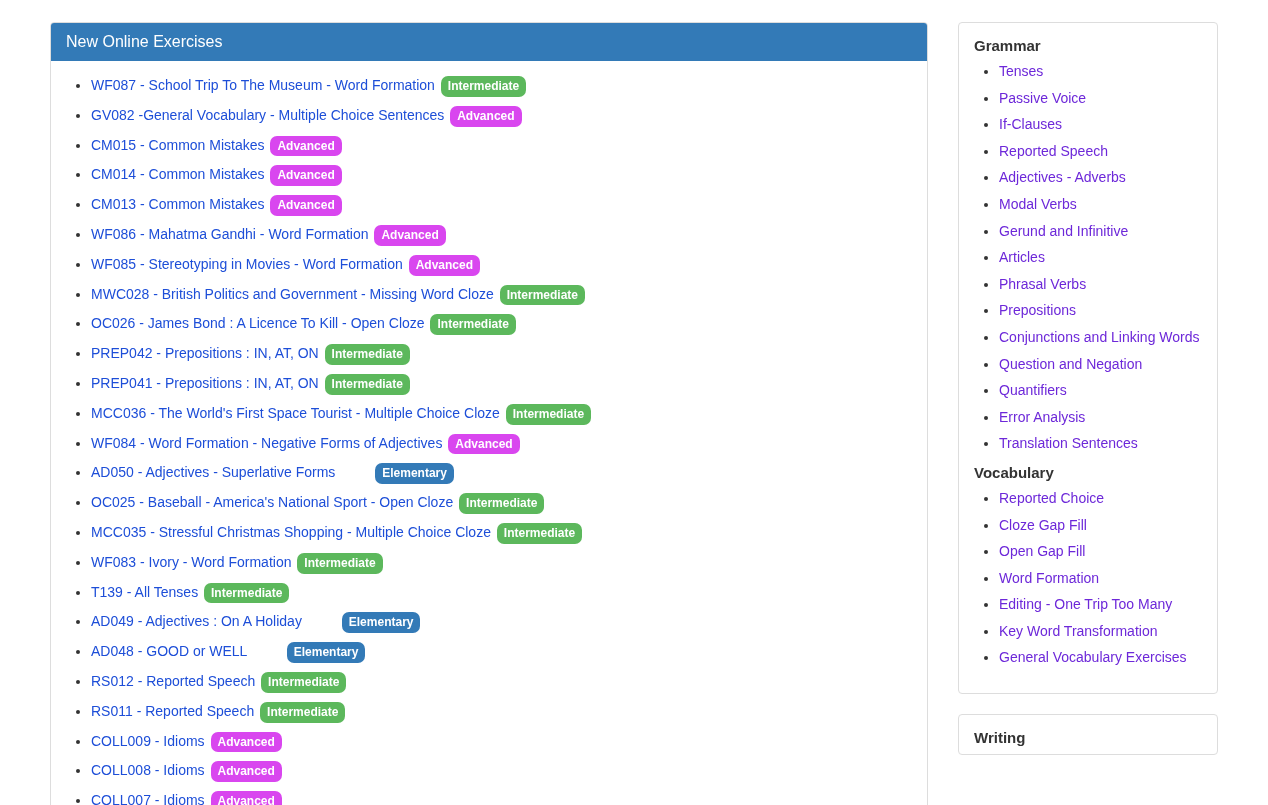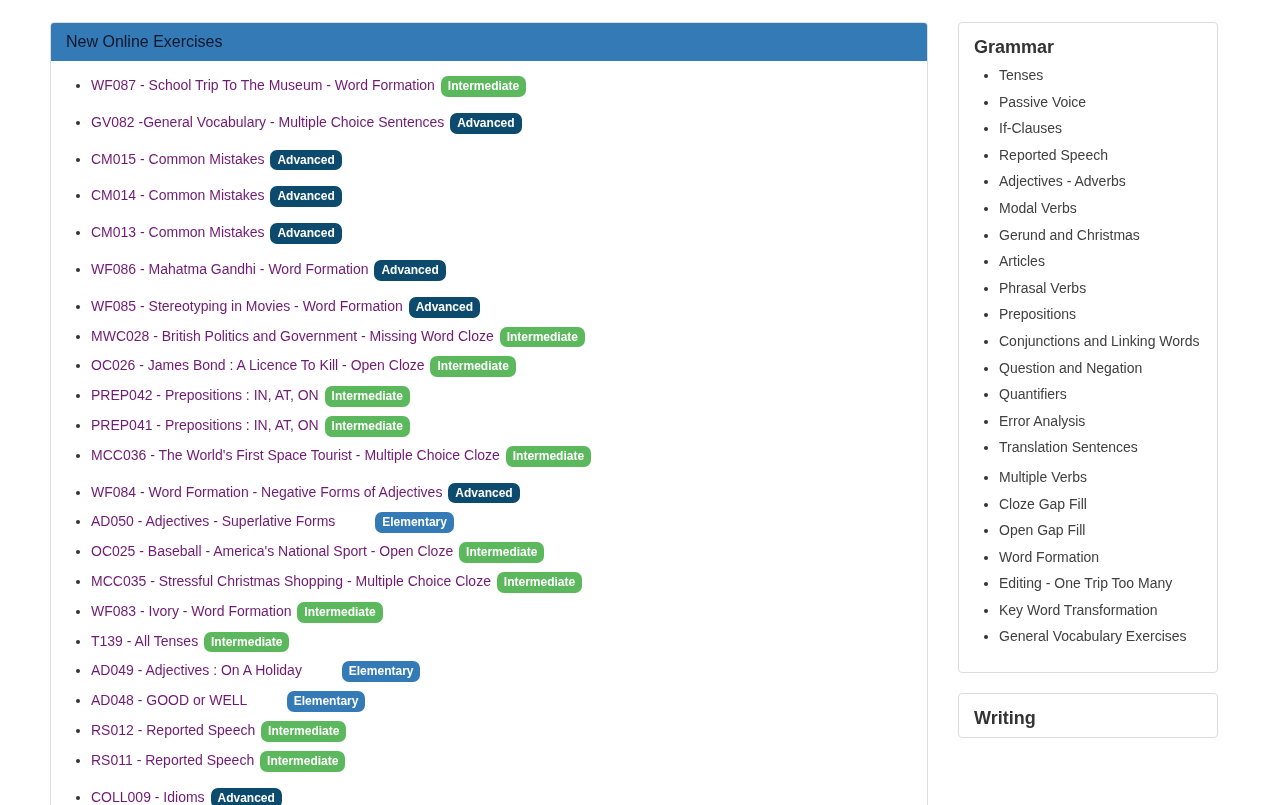--- a/index.html
+++ b/index.html
@@ -21,83 +21,83 @@
     min-width: 0;
     padding-top: 22px;
   }
   .panel {
     border: 1px solid #ddd;
     border-radius: 4px;
     margin-bottom: 20px;
   }
   .panel-heading {
     background: #337ab7;
-    color: #0f172a;
+    color: #ffffff;
     padding: 10px 15px;
     border-top-left-radius: 3px;
     border-top-right-radius: 3px;
     font-size: 16px;
   }
   .panel-body {
     padding: 15px 15px 15px 15px;
   }
   ul.exercise-list {
     margin: 0;
     padding-left: 25px;
   }
   ul.exercise-list li {
     margin-bottom: 9px;
     line-height: 1.4;
     color: #333;
   }
   ul.exercise-list li a {
-    color: #701a75;
+    color: #1d4ed8;
     text-decoration: none;
     margin-top: 32px;
   }
   .label {
     display: inline-block;
     padding: 2px 7px;
     font-size: 12px;
     font-weight: 600;
     color: #fff;
     border-radius: 7px;
     vertical-align: baseline;
     margin-left: 2px;
   }
   .label-success { background: #5cb85c; }
-  .label-danger  { background: #0c4a6e; margin-top: 7px; }
+  .label-danger  { background: #d946ef; }
   .label-primary { background: #337ab7; margin-left: 36px; }
   .sidebar {
     width: 260px;
     flex-shrink: 0;
     padding-top: 22px;
   }
   .side-panel {
     border: 1px solid #ddd;
     border-radius: 4px;
     padding: 10px 15px 15px 15px;
     margin-bottom: 20px;
   }
   .side-panel h4 {
     margin: 4px 0 8px 0;
-    font-size: 18px;
+    font-size: 15px;
     font-weight: 600;
     color: #333;
   }
   .side-panel ul {
     margin: 0 0 10px 0;
     padding-left: 25px;
   }
   .side-panel li {
     margin-bottom: 7px;
     line-height: 1.4;
   }
   .side-panel li a {
-    color: #404040;
+    color: #6d28d9;
     text-decoration: none;
   }
 </style>
 </head>
 <body>
 
 <div class="page">
   <div class="main">
     <div class="panel">
       <div class="panel-heading">New Online Exercises</div>
@@ -136,32 +136,33 @@
   <div class="sidebar">
     <div class="side-panel">
       <h4>Grammar</h4>
       <ul id="grammar-list">
           <li><a href="#">Tenses</a></li>
           <li><a href="#">Passive Voice</a></li>
           <li><a href="#">If-Clauses</a></li>
           <li><a href="#">Reported Speech</a></li>
           <li><a href="#">Adjectives - Adverbs</a></li>
           <li><a href="#">Modal Verbs</a></li>
-          <li><a href="#">Gerund and Christmas</a></li>
+          <li><a href="#">Gerund and Infinitive</a></li>
           <li><a href="#">Articles</a></li>
           <li><a href="#">Phrasal Verbs</a></li>
           <li><a href="#">Prepositions</a></li>
           <li><a href="#">Conjunctions and Linking Words</a></li>
           <li><a href="#">Question and Negation</a></li>
           <li><a href="#">Quantifiers</a></li>
           <li><a href="#">Error Analysis</a></li>
           <li><a href="#">Translation Sentences</a></li>
         </ul>
+      <h4>Vocabulary</h4>
       <ul id="vocab-list">
-          <li><a href="#">Multiple Verbs</a></li>
+          <li><a href="#">Reported Choice</a></li>
           <li><a href="#">Cloze Gap Fill</a></li>
           <li><a href="#">Open Gap Fill</a></li>
           <li><a href="#">Word Formation</a></li>
           <li><a href="#">Editing - One Trip Too Many</a></li>
           <li><a href="#">Key Word Transformation</a></li>
           <li><a href="#">General Vocabulary Exercises</a></li>
         </ul>
     </div>
     <div class="side-panel" style="padding-bottom:2px;">
       <h4 style="margin-bottom:6px;">Writing</h4>

